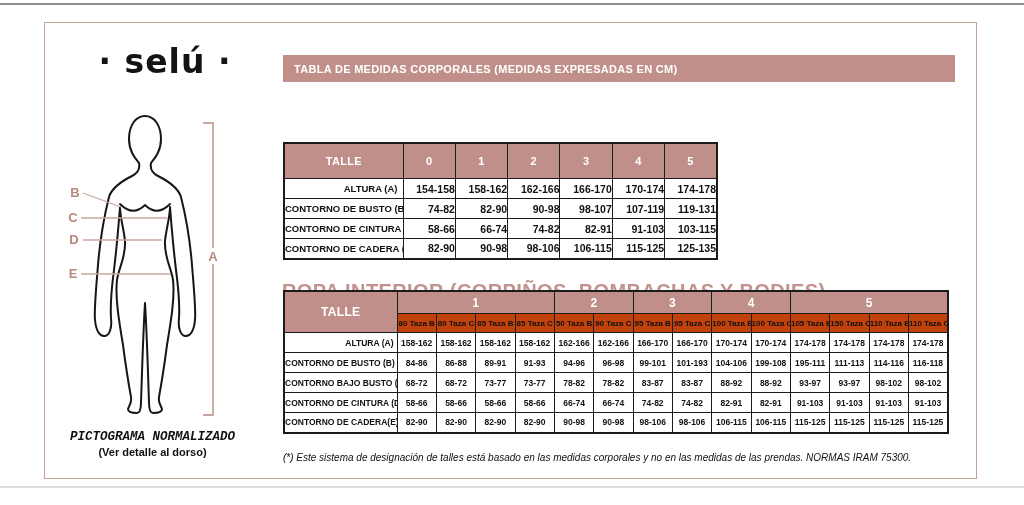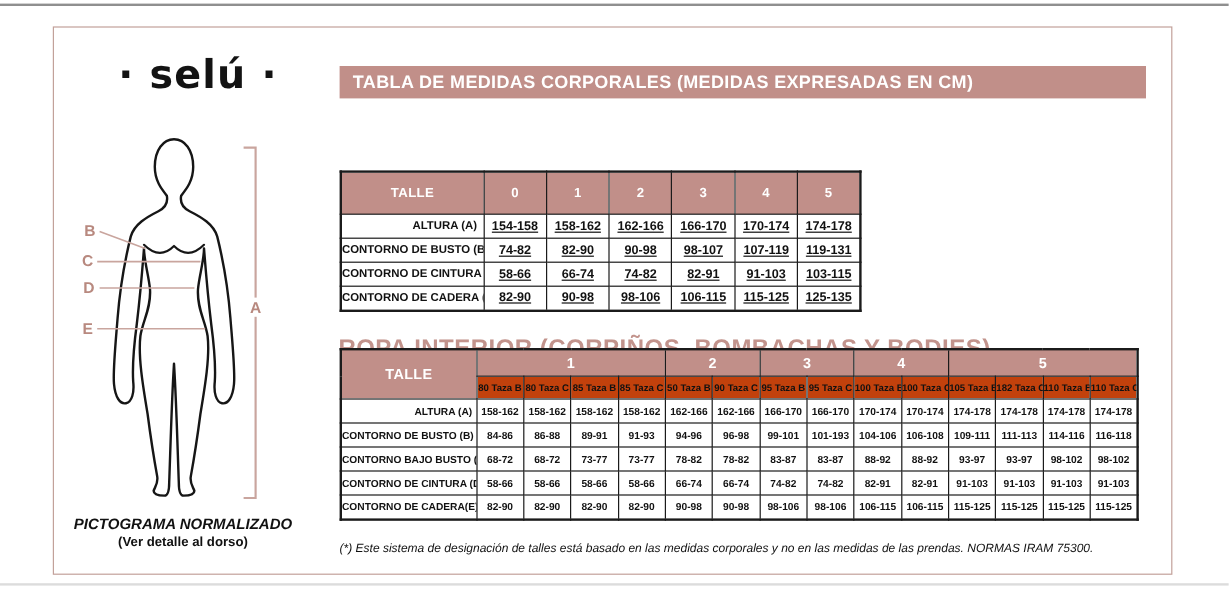--- a/index.html
+++ b/index.html
@@ -5,38 +5,38 @@
   html,body{margin:0;padding:0;background:#fff;}
   #stage{position:relative;width:1024px;height:505px;background:#ffffff;overflow:hidden;
          font-family:"Liberation Sans",sans-serif;color:#111;padding-left:42px;}
   .edge-top{position:absolute;left:0;top:3px;width:1024px;height:2px;background:#8f8f8f;}
   .edge-bottom{position:absolute;left:0;top:486px;width:1024px;height:2px;background:#dcdcdc;}
   .card{position:absolute;left:44px;top:22px;width:931px;height:455px;border:1px solid #c2a19a;background:#fff;}
   .logo{position:absolute;left:80px;top:42px;width:170px;text-align:center;
         font-family:"DejaVu Sans",sans-serif;font-size:33px;font-weight:600;color:#131313;letter-spacing:1px;}
   .figure-svg{position:absolute;left:45px;top:105px;}
   .caption{position:absolute;left:45px;top:430px;width:215px;text-align:center;line-height:1.25;}
-  .caption .l1{font-size:12.5px;font-weight:700;font-style:italic;}
+  .caption .l1{font-size:12.5px;font-weight:700;font-style:italic;font-family:Liberation Mono, monospace;}
   .caption .l2{font-size:11px;font-weight:600;}
   .header-bar{position:absolute;left:283px;top:55px;width:672px;height:27px;background:#c18f89;
-              color:#fff;font-size:15px;font-weight:700;letter-spacing:.3px;
+              color:#fff;font-size:11px;font-weight:700;letter-spacing:.3px;
               display:flex;align-items:center;padding-left:11px;box-sizing:border-box;}
   .section-title{position:absolute;left:282px;font-size:20px;font-weight:700;color:#c2938c;letter-spacing:.4px;}
   #title-pijamas{top:107px;}
   #title-ropa{top:259px;margin-top:21px;}
   table{border-collapse:collapse;table-layout:fixed;position:absolute;background:#fff;border-radius:32px;}
   table,td,th{border:1px solid #1b1b1b;}
   table{border-width:2px;}
   th,td{padding:0;overflow:hidden;white-space:nowrap;}
   .rose{background:#c18f89;color:#fff;}
   #t1{left:283px;top:142px;width:435px;}
   #t1 .hrow th{height:34px;font-size:11px;font-weight:700;letter-spacing:.3px;}
   #t1 .drow{height:20px;}
   #t1 .lbl{font-size:9.5px;font-weight:700;text-align:right;padding-right:5px;}
-  #t1 .val{font-size:10.5px;font-weight:600;text-align:center;text-decoration:underline;}
+  #t1 .val{font-size:10.5px;font-weight:600;text-align:right;}
   #t2{left:283px;top:290px;width:666px;}
   #t2 .grow th{height:21px;font-size:12px;font-weight:700;}
   #t2 .srow th{height:18px;font-size:8px;font-weight:700;background:#c2410c;color:#111;text-align:center;}
   #t2 .talle{font-size:11px;font-weight:700;letter-spacing:.3px;}
   #t2 .drow{height:20px;}
   #t2 .lbl{font-size:8.5px;font-weight:700;text-align:right;padding-right:3px;}
   #t2 .val{font-size:8.5px;font-weight:600;text-align:center;}
   .footnote{position:absolute;left:283px;top:442px;width:667px;font-size:10px;font-style:italic;color:#101010;}
   .footnote b{font-weight:400;}
   .mline{stroke:#c9a59e;stroke-width:1.3;fill:none;}
@@ -185,21 +185,21 @@
       <th>80 Taza C</th>
       <th>85 Taza B</th>
       <th>85 Taza C</th>
       <th>50 Taza B</th>
       <th>90 Taza C</th>
       <th>95 Taza B</th>
       <th>95 Taza C</th>
       <th>100 Taza B</th>
       <th>100 Taza C</th>
       <th>105 Taza B</th>
-      <th>182 Taza C</th>
+      <th>150 Taza C</th>
       <th>110 Taza B</th>
       <th>110 Taza C</th>
     </tr>
     <tr class="drow">
       <td class="lbl">ALTURA (A)</td>
       <td class="val">158-162</td>
       <td class="val">158-162</td>
       <td class="val">158-162</td>
       <td class="val">158-162</td>
       <td class="val">162-166</td>
@@ -217,22 +217,22 @@
       <td class="lbl">CONTORNO DE BUSTO (B)</td>
       <td class="val">84-86</td>
       <td class="val">86-88</td>
       <td class="val">89-91</td>
       <td class="val">91-93</td>
       <td class="val">94-96</td>
       <td class="val">96-98</td>
       <td class="val">99-101</td>
       <td class="val">101-193</td>
       <td class="val">104-106</td>
-      <td class="val">106-108</td>
-      <td class="val">109-111</td>
+      <td class="val">199-108</td>
+      <td class="val">195-111</td>
       <td class="val">111-113</td>
       <td class="val">114-116</td>
       <td class="val">116-118</td>
     </tr>
     <tr class="drow">
       <td class="lbl">CONTORNO BAJO BUSTO (C)</td>
       <td class="val">68-72</td>
       <td class="val">68-72</td>
       <td class="val">73-77</td>
       <td class="val">73-77</td>

